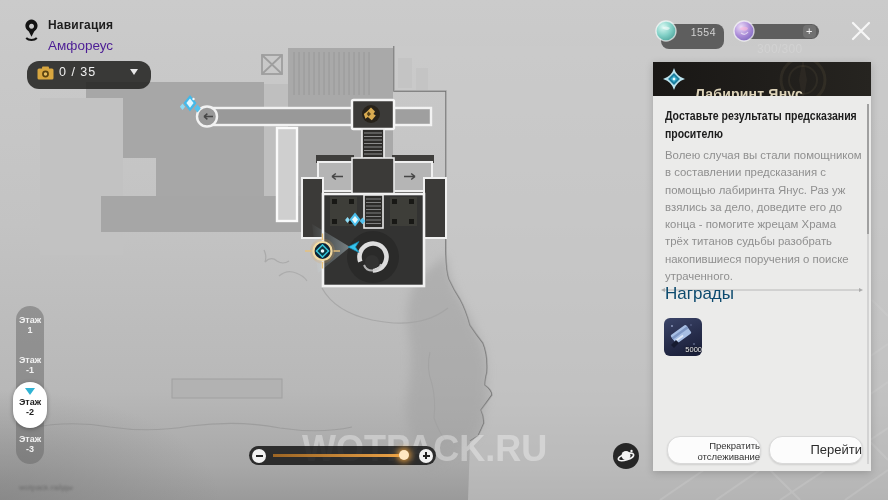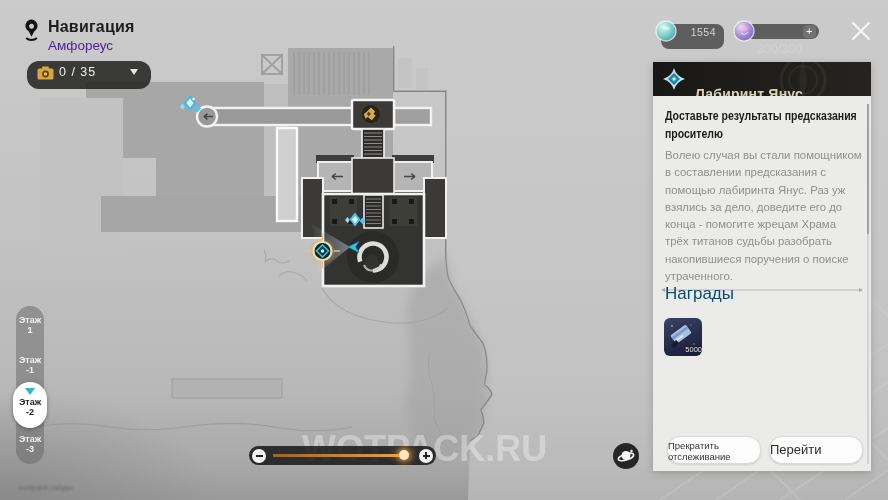--- a/index.html
+++ b/index.html
@@ -236,21 +236,21 @@
 
   <text x="19" y="490" font-size="8" fill="#636363" opacity="0.85" style="filter:blur(1px)">wotpack.гайды</text>
 </svg>
 
 <svg class="abs" style="left:20px;top:14px" width="26" height="30" viewBox="0 0 26 30">
   <path d="M11.5,5.6 a6.1,6.1 0 1 1 -0.1,0 z M11.5,9.7 a2.5,2.5 0 1 0 0.1,0 z" fill="#141414" fill-rule="evenodd"></path>
   <path d="M8.2,16.2 L11.5,22.8 L14.8,16.2 z" fill="#141414"></path>
   <path d="M6.2,24 a6.3,4.2 0 0 0 10.6,0" fill="none" stroke="#141414" stroke-width="2"></path>
 </svg>
 
-<div class="abs" style="left:48px;top:18px;font-size:16px;font-weight:bold;color:#1d1d1d;letter-spacing:0.2px">Навигация</div>
+<div class="abs" style="left:48px;top:18px;font-size:12px;font-weight:bold;color:#1d1d1d;letter-spacing:0.2px">Навигация</div>
 
 <div class="abs" style="left:48px;top:38px;font-size:13.5px;color:#4c1d95">Амфореус</div>
 
 <div class="abs" style="left:27px;top:61px;width:124px;height:28px;border-radius:12px;background:rgba(30,30,28,0.84)">
   <svg class="abs" style="left:10px;top:4.5px" width="17" height="14" viewBox="0 0 17 14">
     <rect x="0.5" y="2.5" width="16" height="11" rx="1.5" fill="#d8a63f"></rect>
     <rect x="5" y="0.5" width="7" height="3" rx="1" fill="#d8a63f"></rect>
     <circle cx="8.5" cy="8" r="3.4" fill="#5a4210"></circle>
     <circle cx="8.5" cy="8" r="1.7" fill="#e8c063"></circle>
   </svg>
@@ -343,25 +343,25 @@
         <rect x="9" y="13" width="20" height="11" rx="1.5" fill="#a8bfe4"></rect>
         <rect x="9" y="15.5" width="20" height="2.6" fill="#7e97c4"></rect>
         <rect x="11" y="20" width="9" height="1.8" fill="#dfe9f8"></rect>
       </g>
       <path d="M7,27 l5,-5 3,3 -5,5 z" fill="#161b30"></path>
     </svg>
     <div class="abs" style="left:0;bottom:2px;width:38px;text-align:right;font-size:7.5px;color:#e8e8e8;text-shadow:0 0 2px #000">5000</div>
   </div>
 
   <div class="abs" style="left:14px;top:374px;width:92px;height:26px;border-radius:13px;background:#fcfcfc;border:1px solid #d9d9d9;box-shadow:0 1px 2px rgba(0,0,0,0.12)">
-    <div style="text-align:left;font-size:9.5px;color:#333;line-height:11px;margin-top:2.5px">Прекратить<br>отслеживание</div>
+    <div style="text-align:right;font-size:9.5px;color:#333;line-height:11px;margin-top:2.5px">Прекратить<br>отслеживание</div>
   </div>
 
   <div class="abs" style="left:116px;top:374px;width:92px;height:26px;border-radius:13px;background:#fcfcfc;border:1px solid #d9d9d9;box-shadow:0 1px 2px rgba(0,0,0,0.12)">
-    <div style="text-align:left;font-size:13px;color:#2b2b2b;line-height:25px">Перейти</div>
+    <div style="text-align:right;font-size:13px;color:#2b2b2b;line-height:25px">Перейти</div>
   </div>
 </div>
 
 <div class="abs" style="left:16px;top:306px;width:28px;height:158px;border-radius:14px;background:rgba(102,102,102,0.5)">
   <div class="abs" style="left:0;top:9px;width:28px;text-align:center;font-size:9px;font-weight:bold;color:#f2f2f2;line-height:10px">Этаж<br>1</div>
   <div class="abs" style="left:0;top:49px;width:28px;text-align:center;font-size:9px;font-weight:bold;color:#f2f2f2;line-height:10px">Этаж<br>-1</div>
   <div class="abs" style="left:0;top:128px;width:28px;text-align:center;font-size:9px;font-weight:bold;color:#f2f2f2;line-height:10px">Этаж<br>-3</div>
 </div>
 
 <div class="abs" style="left:13px;top:382px;width:34px;height:46px;border-radius:17px;background:#ffffff;box-shadow:0 1px 4px rgba(0,0,0,0.35)">

